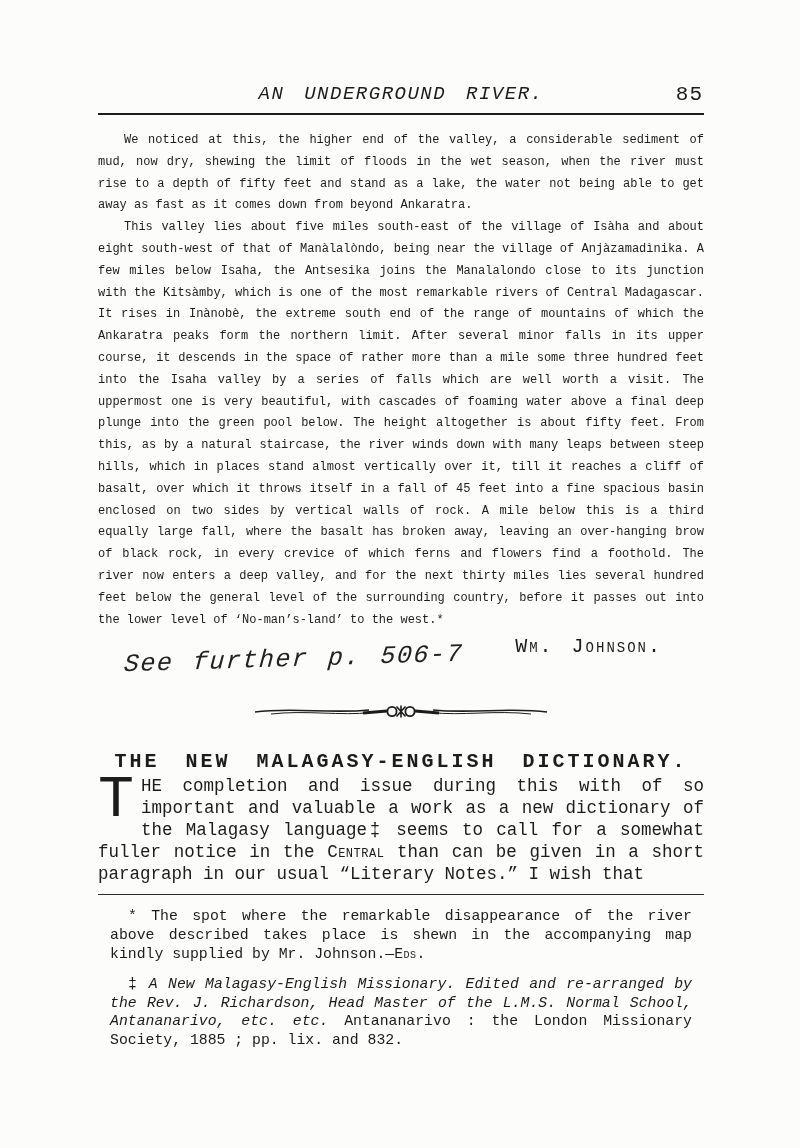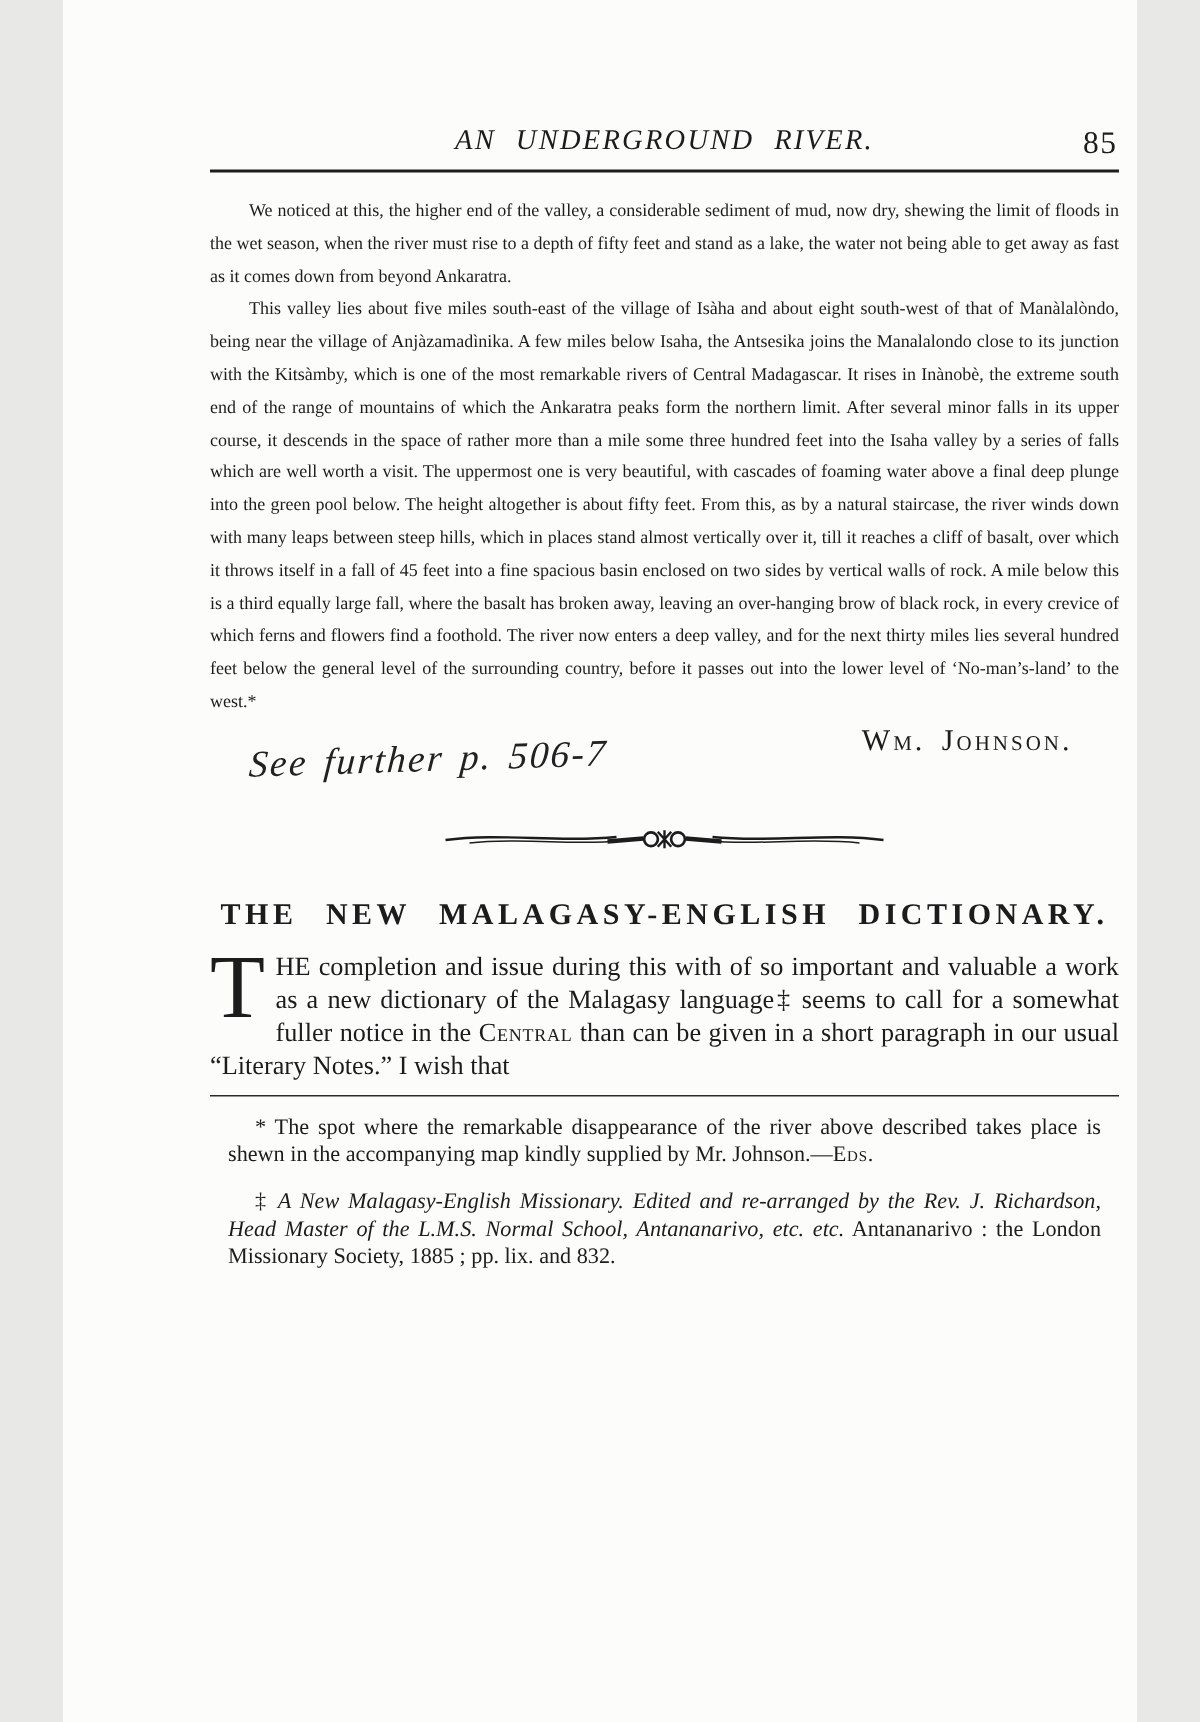--- a/index.html
+++ b/index.html
@@ -1,23 +1,23 @@
 <!DOCTYPE html>
 <html><head>
 <meta charset="utf-8">
 <style>
   html, body { margin: 0; padding: 0; background: #e8e8e6; }
   .page {
     position: relative;
-    width: 716px;
+    width: 800px;
     height: 1148px;
     margin: 0 auto;
     background: #fcfcfa;
     color: #1c1c1c;
-    font-family: Liberation Serif, serif;
+    font-family: Liberation Mono, monospace;
     overflow: hidden;
   }
   .content {
     position: absolute;
     left: 98px;
     top: 82px;
     width: 606px;
   }
 
   
@@ -50,21 +50,21 @@
     font-size: 12px;
     line-height: 21.8px;
     text-align: justify;
     text-indent: 26px;
   }
 
   
   .sig-row { position: relative; height: 62px; }
   .signature {
     position: absolute;
-    right: 31px;
+    right: 42px;
     top: 4px;
     font-variant: small-caps;
     font-size: 20px;
     letter-spacing: 2px;
     word-spacing: 4px;
   }
   .handwriting {
     position: absolute;
     left: 26px;
     top: 14px;
@@ -79,21 +79,21 @@
 
   
   .ornament-wrap { text-align: center; margin: 6px 0 2px 0; height: 30px; }
 
   
   .a2-title {
     text-align: center;
     font-size: 20px;
     letter-spacing: 3px;
     word-spacing: 11px;
-    margin: 20px 0 10px 0;
+    margin: 20px 0 0 0;
     line-height: 26px;
   }
   .a2-para {
     margin: 0;
     font-size: 17.5px;
     line-height: 22px;
     text-align: justify;
   }
   .dropcap {
     float: left;

